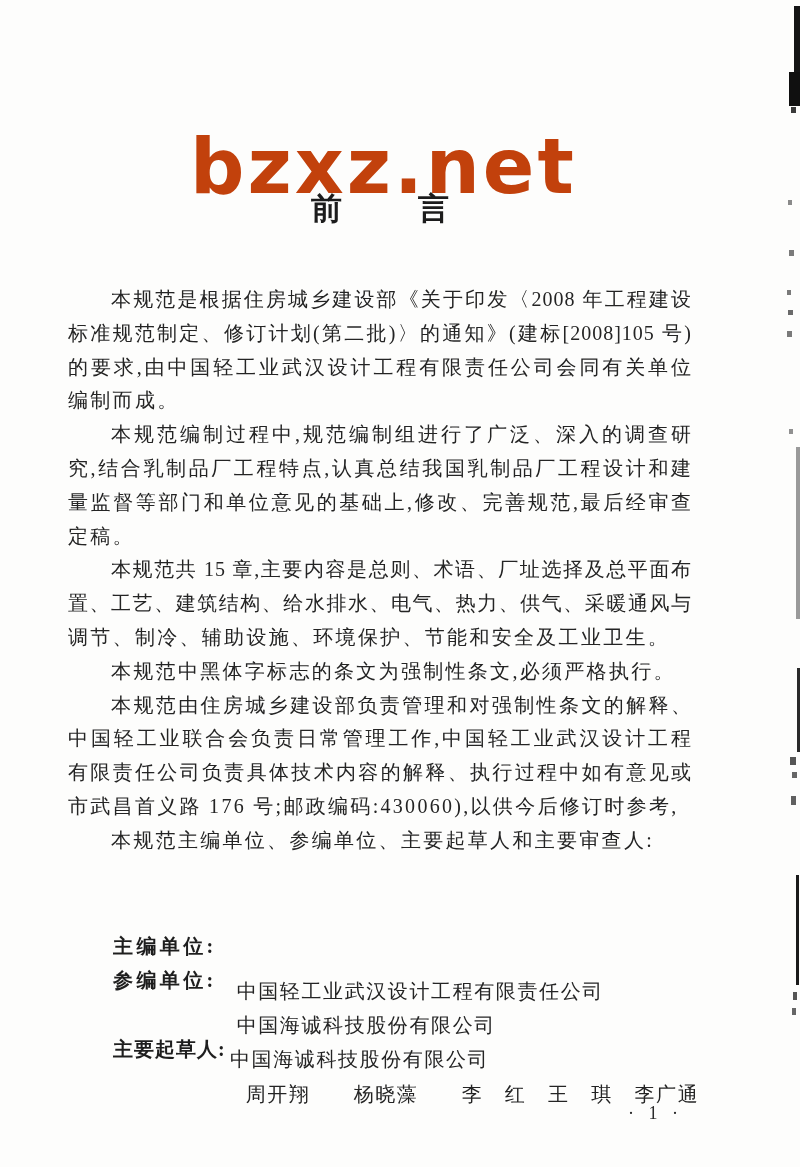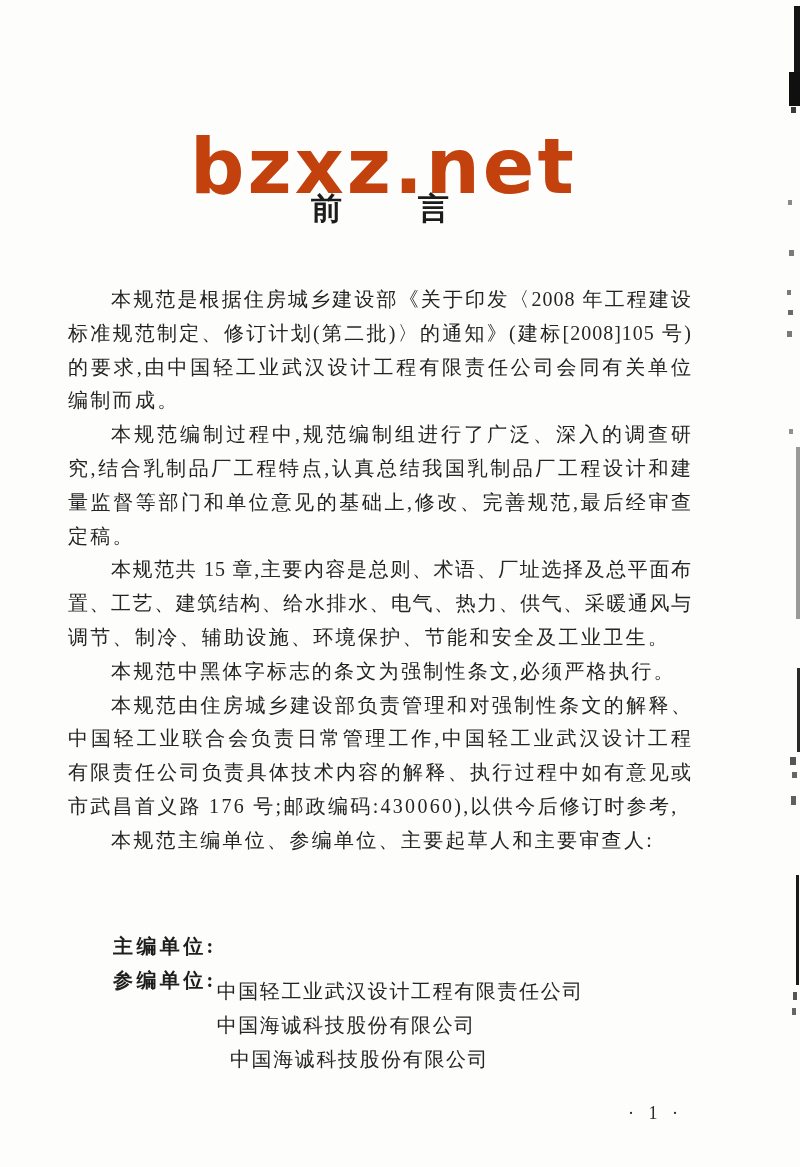--- a/index.html
+++ b/index.html
@@ -60,20 +60,21 @@
   .credits {
     position: absolute;
     left: 113px; top: 929px;
     z-index: 1;
   }
   .credit {
     height: 34.2px; line-height: 34.2px;
     font-size: 20px;
     display: flex;
     white-space: pre;
+    gap: 20px;
   }
   .credit .clabel { font-weight: 700; color: #1e1e1e; letter-spacing: 1px; }
   .credit .clabel.spaced { letter-spacing: 3.4px; }
   .credit .cname { letter-spacing: 1.6px; margin-top: 45px; }
   .credit.cont { padding-left: 117px; }
 
   .pagenum {
     position: absolute;
     left: 628px; top: 1103px;
     font-size: 18px;
@@ -137,20 +138,23 @@
   <div class="credits">
     <div class="credit">
       <span class="clabel spaced">主编单位:</span><span class="cname">中国轻工业武汉设计工程有限责任公司</span>
     </div>
     <div class="credit">
       <span class="clabel spaced">参编单位:</span><span class="cname">中国海诚科技股份有限公司</span>
     </div>
     <div class="credit cont">
       <span class="cname">中国海诚科技股份有限公司</span>
     </div>
+    <div class="credit">
+      <span class="clabel">主要起草人:</span><span class="cname">周开翔　　杨晓藻　　李　红　王　琪　李广通</span>
+    </div>
   </div>
 
   <div class="pagenum">· 1 ·</div>
 
   <div class="artifact a-bar1"></div>
   <div class="artifact a-blob1"></div>
   <div class="artifact a-dash1"></div>
   <div class="artifact a-sp1"></div>
   <div class="artifact a-sp2"></div>
   <div class="artifact a-sp3"></div>

